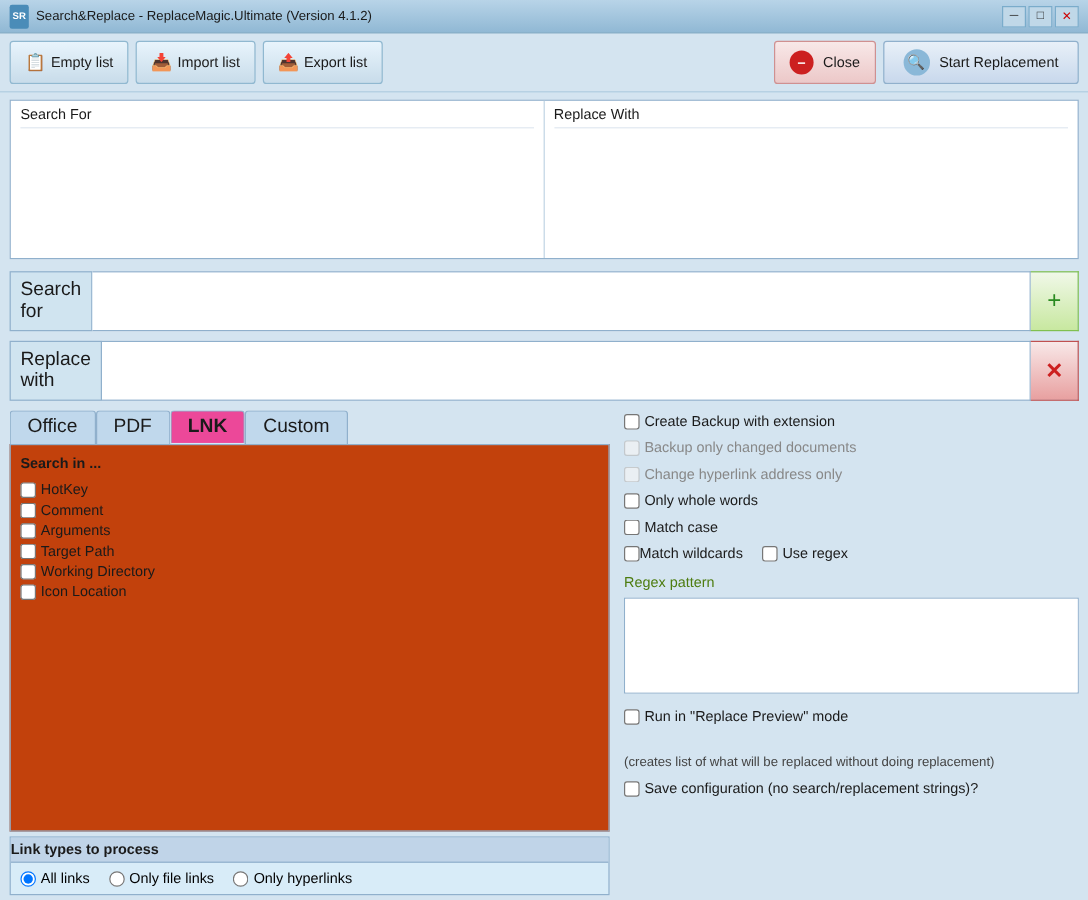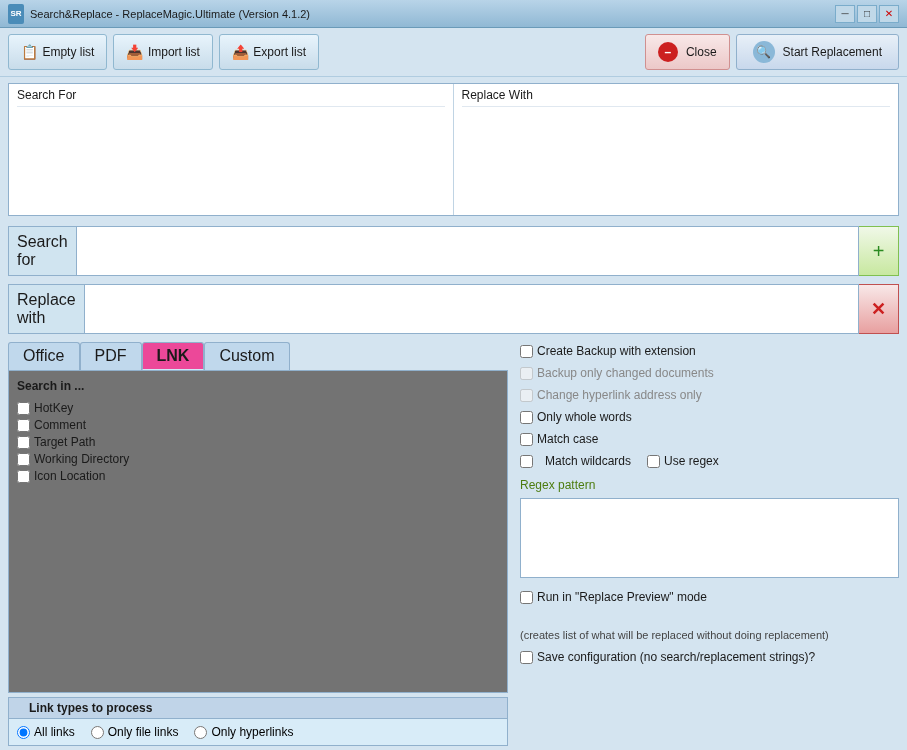--- a/index.html
+++ b/index.html
@@ -207,21 +207,21 @@
     .tab.active {
       background: #ec4899;
       border-bottom: 1px solid #d4e8f8;
       font-weight: bold;
       position: relative;
       z-index: 1;
     }
 
     .search-in-box {
       border: 1px solid #90b0cc;
-      background: #737373;
+      background: #c2410c;
       padding: 8px;
       flex: 1;
     }
     .search-in-label {
       font-size: 12px;
       font-weight: bold;
       margin-bottom: 8px;
       color: #1a1a1a;
     }
     .checkbox-row {
@@ -239,21 +239,21 @@
     }
 
     .link-types-section {
       margin-top: 4px;
       border: 1px solid #90b0cc;
       background: #d8ecf8;
       padding: 0;
     }
     .link-types-title {
       background: #c0d4e8;
-      padding: 3px 20px;
+      padding: 3px 0;
       font-size: 12px;
       font-weight: bold;
       border-bottom: 1px solid #90b0cc;
       color: #1a1a1a;
     }
     .link-types-content {
       padding: 6px 8px;
       display: flex;
       gap: 16px;
       align-items: center;
@@ -457,20 +457,24 @@
       <div class="search-in-box">
         <div class="search-in-label">Search in ...</div>
 
         <div class="checkbox-row">
           <input type="checkbox" id="hotkey" style="">
           <label for="hotkey">HotKey</label>
         </div>
         <div class="checkbox-row">
           <input type="checkbox" id="comment" style="">
           <label for="comment">Comment</label>
+        </div>
+        <div class="checkbox-row">
+          <input type="checkbox" id="arguments" style="">
+          <label for="arguments">Arguments</label>
         </div>
         <div class="checkbox-row">
           <input type="checkbox" id="target_path" style="">
           <label for="target_path">Target Path</label>
         </div>
         <div class="checkbox-row">
           <input type="checkbox" id="working_directory" style="">
           <label for="working_directory">Working Directory</label>
         </div>
         <div class="checkbox-row">
@@ -513,21 +517,21 @@
       </div>
       <div class="option-row">
         <input type="checkbox" id="whole_words" style="">
         <label for="whole_words">Only whole words</label>
       </div>
       <div class="option-row">
         <input type="checkbox" id="match_case" style="">
         <label for="match_case">Match case</label>
       </div>
       <div class="option-row" style="display:flex; gap:16px; align-items:center;">
-        <div style="display:flex; align-items:center; gap:12px;">
+        <div style="display:flex; align-items:center; gap:0;">
           <input type="checkbox" id="match_wildcards" style="">
           <label for="match_wildcards">Match wildcards</label>
         </div>
         <div style="display:flex; align-items:center; gap:4px;">
           <input type="checkbox" id="use_regex" style="">
           <label for="use_regex">Use regex</label>
         </div>
       </div>
       <div class="regex-pattern-label">Regex pattern</div>
       <div class="regex-pattern-box">

